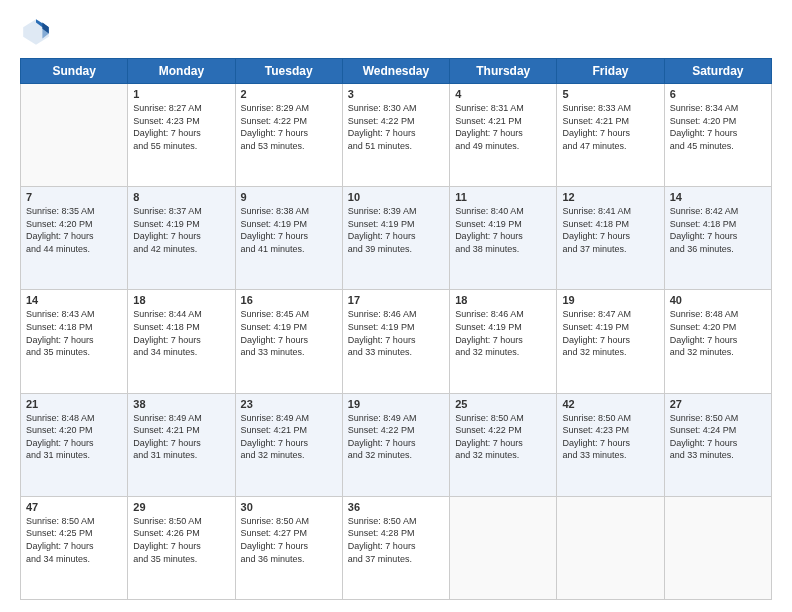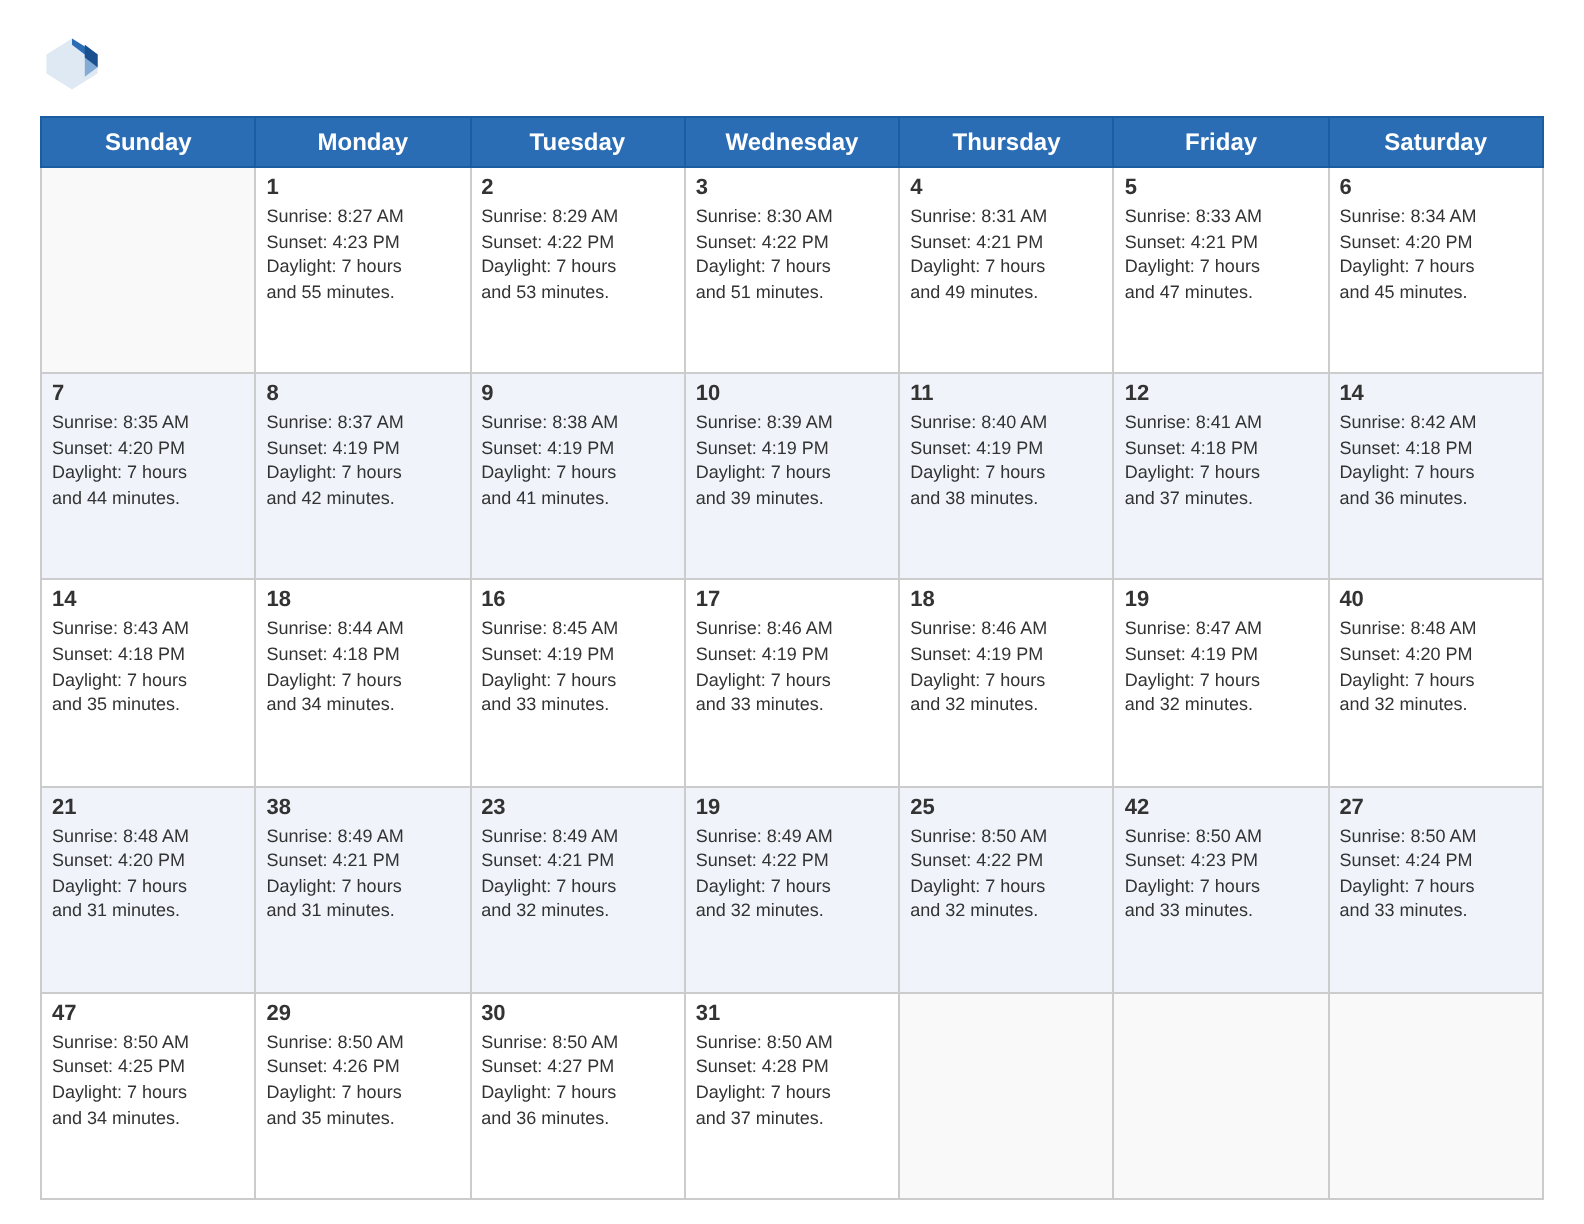--- a/index.html
+++ b/index.html
@@ -262,21 +262,21 @@
           </td>
           <td>
             <span class="day-num">29</span>
             <div class="day-info">Sunrise: 8:50 AM<br>Sunset: 4:26 PM<br>Daylight: 7 hours<br>and 35 minutes.</div>
           </td>
           <td>
             <span class="day-num">30</span>
             <div class="day-info">Sunrise: 8:50 AM<br>Sunset: 4:27 PM<br>Daylight: 7 hours<br>and 36 minutes.</div>
           </td>
           <td>
-            <span class="day-num">31</span>
+            <span class="day-num">36</span>
             <div class="day-info">Sunrise: 8:50 AM<br>Sunset: 4:28 PM<br>Daylight: 7 hours<br>and 37 minutes.</div>
           </td>
           <td class="empty"></td>
           <td class="empty"></td>
           <td class="empty"></td>
         </tr>
       </tbody>
   </table>
 </div>
 

